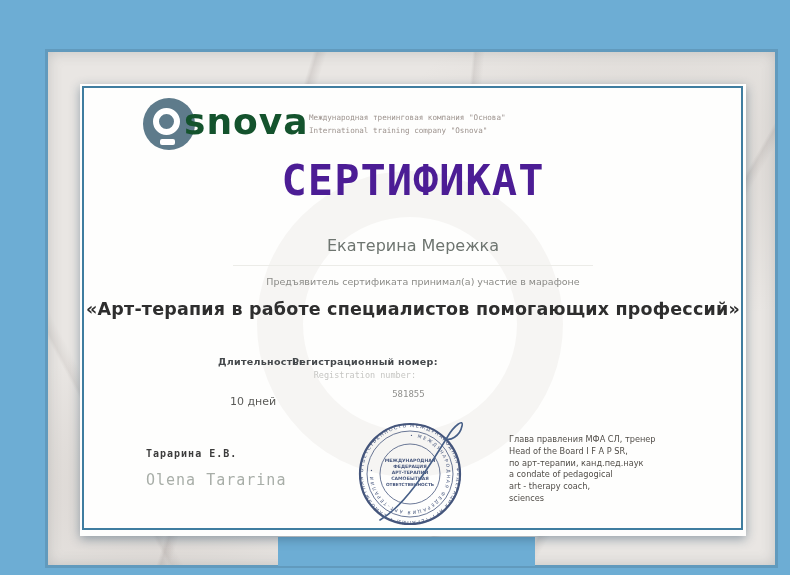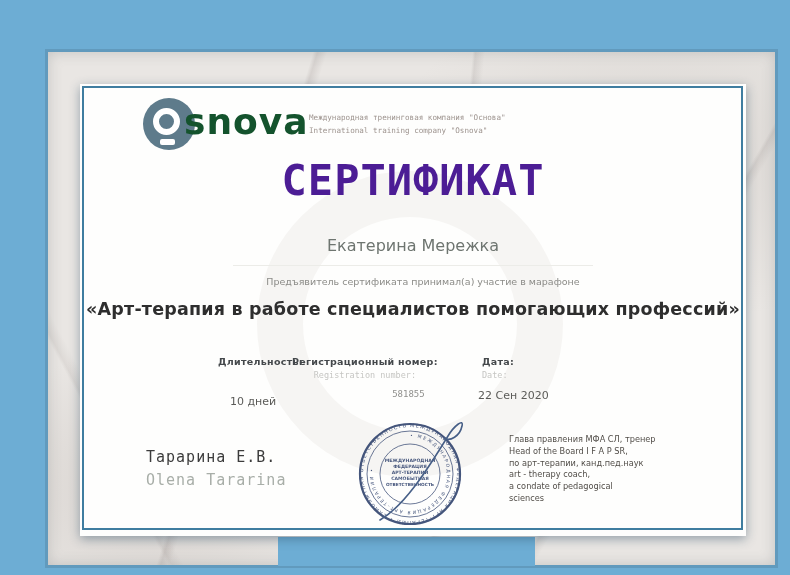--- a/index.html
+++ b/index.html
@@ -62,21 +62,21 @@
   .col .lbl{font-size:9.5px;font-weight:bold;color:#44484B;letter-spacing:0.3px;}
   .col .en{margin-top:3px;font-family:"DejaVu Sans Mono", monospace;font-size:8.5px;color:#C6C6C3;}
   .col .val{margin-top:9px;font-size:11px;color:#5B5B58;}
   .col-duration{left:138px;top:272px;}
   .col-duration .val{margin-top:28px;margin-left:12px;}
   .col-registration{left:212px;top:272px;text-align:center;}
   .col-registration .val{margin-left:87px;font-family:"DejaVu Sans Mono", monospace;font-size:9px;color:#8F8F8C;}
   .col-date{left:402px;top:272px;}
   .col-date .val{margin-left:-4px;}
   
-  .sig-ru{position:absolute;left:66px;top:364px;font-family:"DejaVu Sans Mono", monospace;font-weight:normal;font-size:15px;color:#3C3C3C;letter-spacing:1px;}
+  .sig-ru{position:absolute;left:66px;top:364px;font-family:"DejaVu Sans Mono", monospace;font-weight:bold;font-size:10px;color:#3C3C3C;letter-spacing:1px;}
   .sig-en{position:absolute;left:66px;top:387px;font-family:"DejaVu Sans Mono", monospace;font-size:15px;color:#A8AEA8;letter-spacing:1px;}
   
   .creds{position:absolute;left:429px;top:350px;width:210px;font-size:8.2px;line-height:11.8px;color:#514D48;}
   
   .stamp{position:absolute;left:272px;top:322px;width:140px;height:130px;opacity:0.88;}
 </style>
 </head>
 <body>
 
 <div class="marble"></div>
@@ -107,25 +107,20 @@
 
   <div class="col col-duration">
     <div class="lbl">Длительность:</div>
     <div class="val">10 дней</div>
   </div>
   <div class="col col-registration">
     <div class="lbl">Регистрационный номер:</div>
     <div class="en">Registration number:</div>
     <div class="val">581855</div>
   </div>
-  <div class="col col-date">
-    <div class="lbl">Дата:</div>
-    <div class="en">Date:</div>
-    <div class="val">22 Сен 2020</div>
-  </div>
 
   <div class="sig-ru">Тарарина Е.В.</div>
   <div class="sig-en">Olena Tararina</div>
 
   <svg class="stamp" viewBox="0 0 140 130">
     <defs>
       <path id="rimOuter" d="M58,21 a47,47 0 1,1 -0.02,0"></path>
       <path id="rimInner" d="M58,31 a37,37 0 1,1 -0.02,0"></path>
     </defs>
     <circle cx="58" cy="68" r="50" fill="none" stroke="#2C3F6B" stroke-width="2.2"></circle>
@@ -142,17 +137,17 @@
     <text x="58" y="68" text-anchor="middle" font-family="DejaVu Sans, sans-serif" font-weight="bold" font-size="4.6" fill="#2C3F6B">АРТ-ТЕРАПИИ</text>
     <text x="58" y="74" text-anchor="middle" font-family="DejaVu Sans, sans-serif" font-weight="bold" font-size="4.6" fill="#2C3F6B">САМОБЫТНАЯ</text>
     <text x="58" y="80" text-anchor="middle" font-family="DejaVu Sans, sans-serif" font-weight="bold" font-size="4.3" fill="#2C3F6B">ОТВЕТСТВЕННОСТЬ</text>
     <path d="M28,114 C52,100 74,66 96,30 C102,20 112,12 110,20 C108,30 98,36 92,32" fill="none" stroke="#2E4A78" stroke-width="1.6" stroke-linecap="round"></path>
   </svg>
 
   <div class="creds">
     <div>Глава правления МФА СЛ, тренер</div>
     <div>Head of the Board I F A P SR,</div>
     <div>по арт-терапии, канд.пед.наук</div>
+    <div>a condate of pedagogical</div>
     <div>art - therapy coach,</div>
-    <div>a condate of pedagogical</div>
     <div>sciences</div>
   </div>
 </div>
 
 </body></html>

